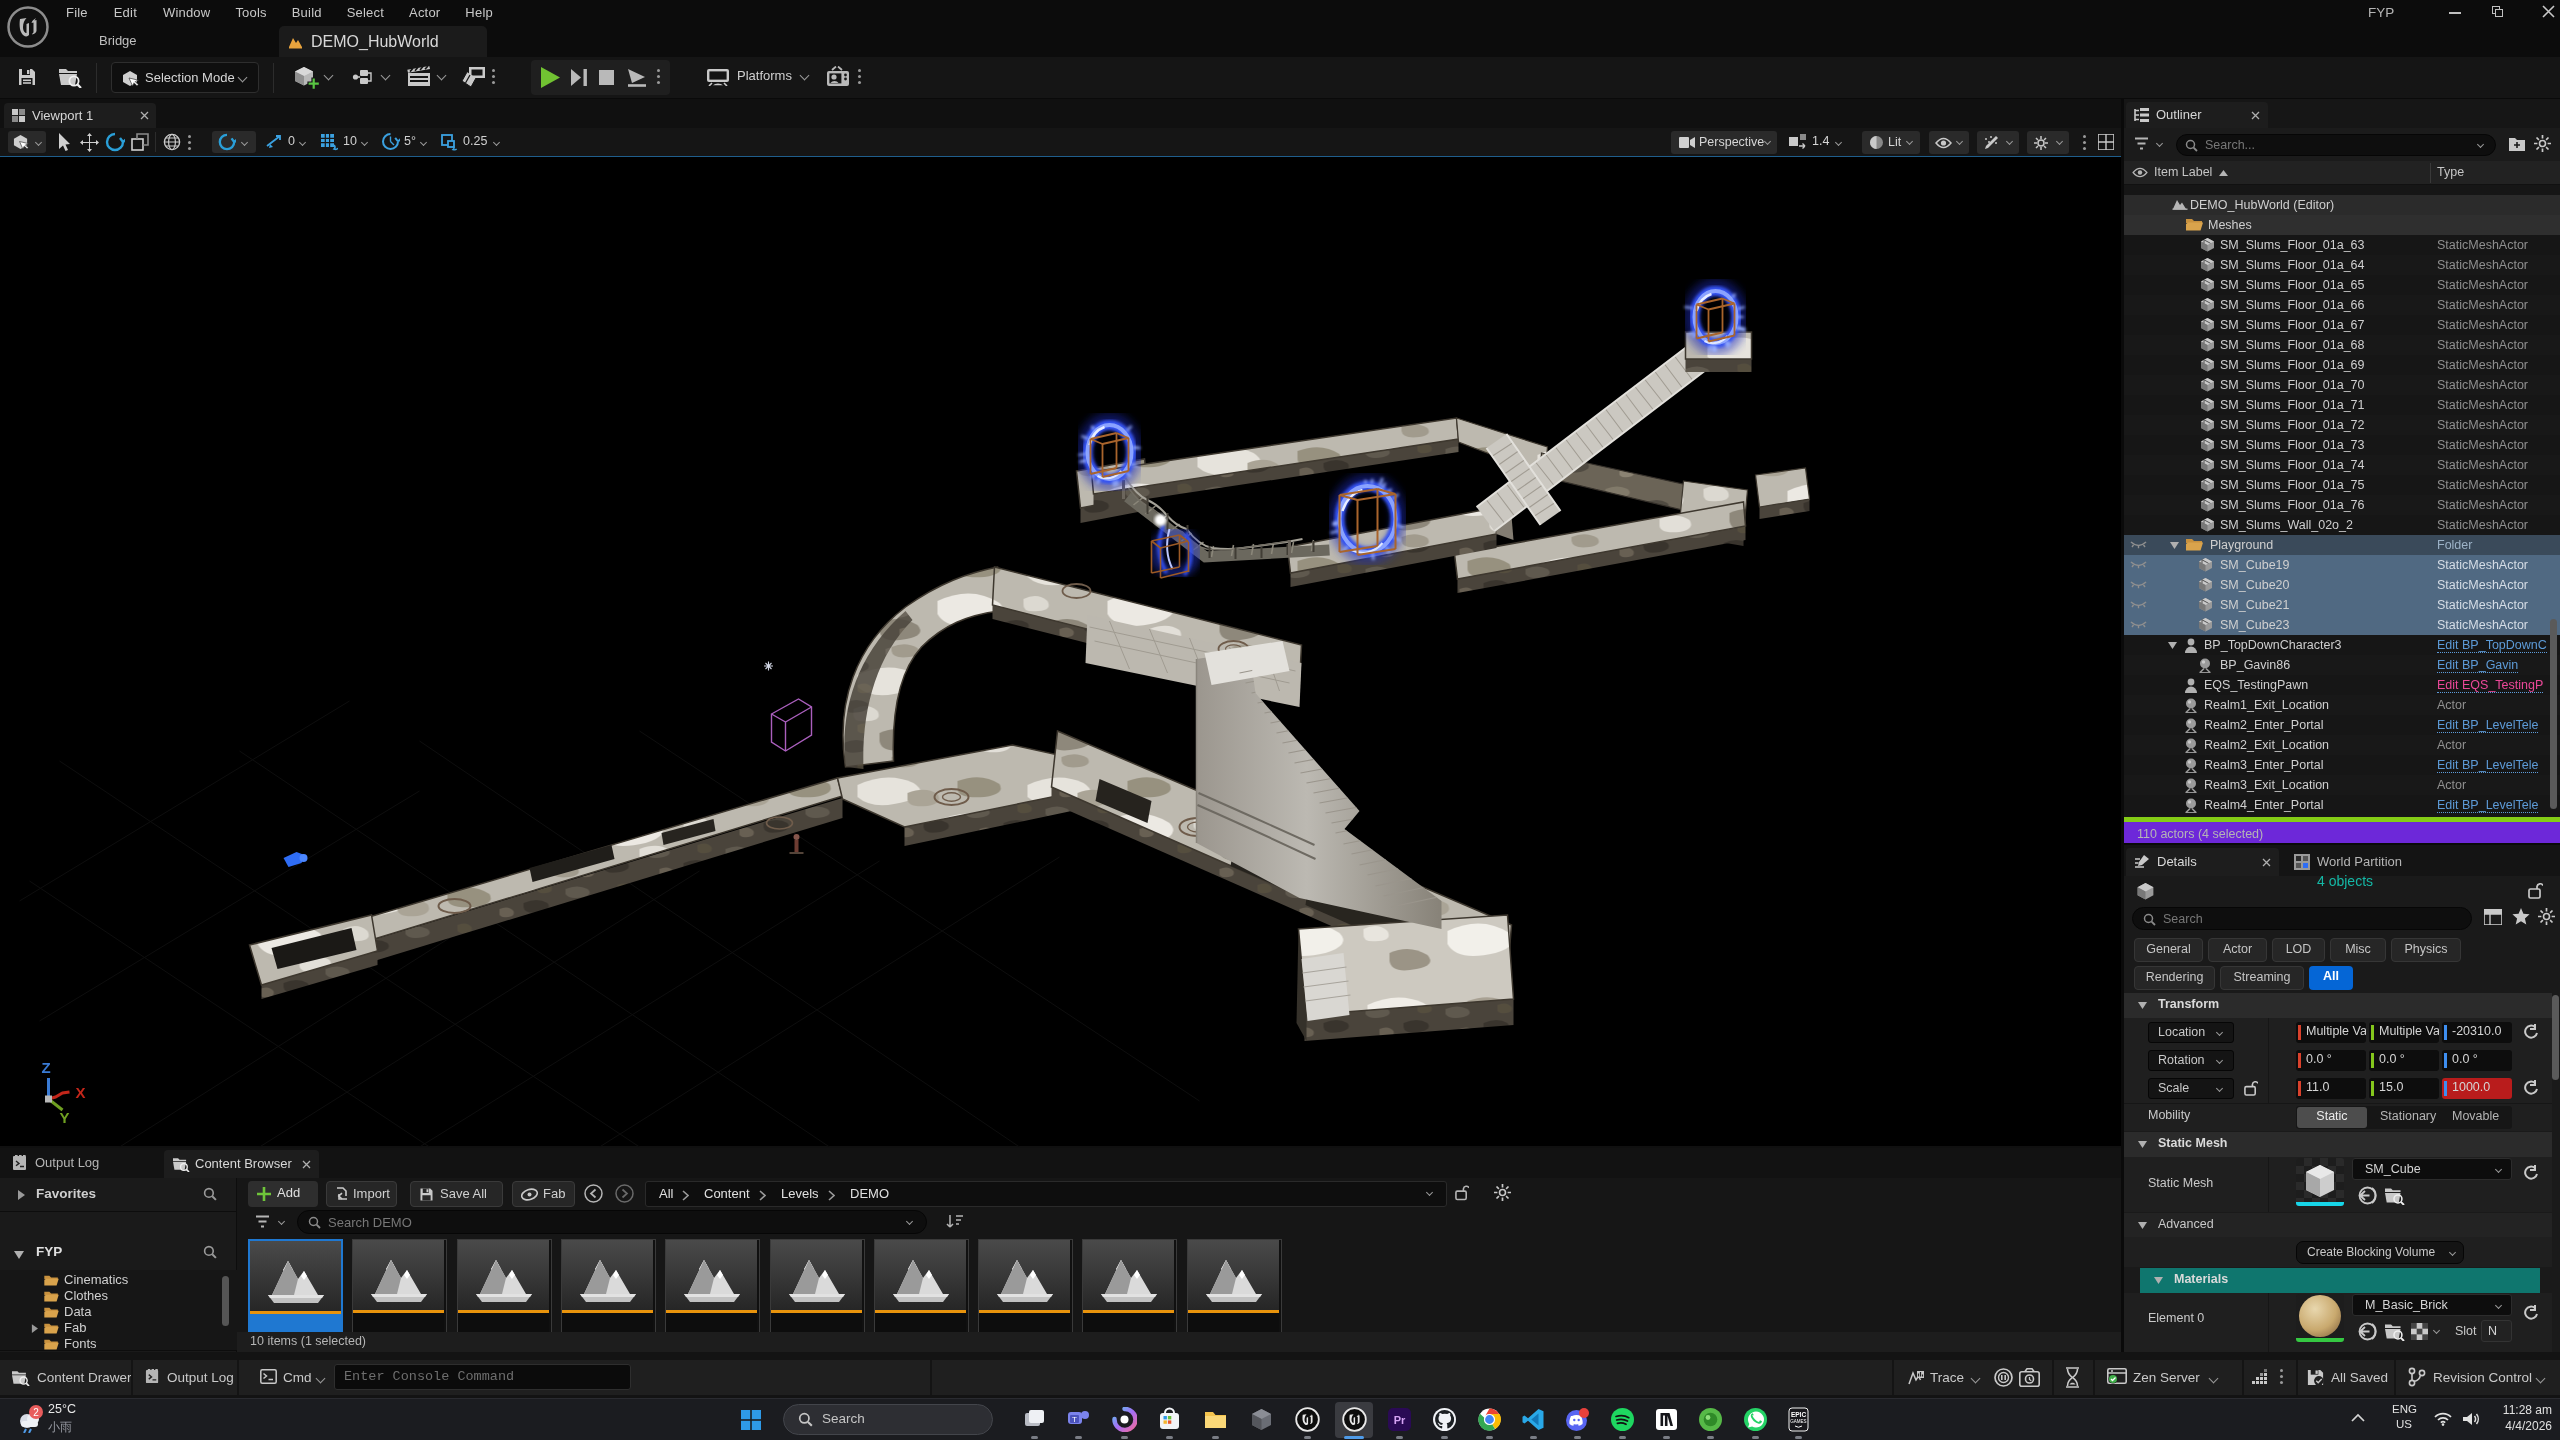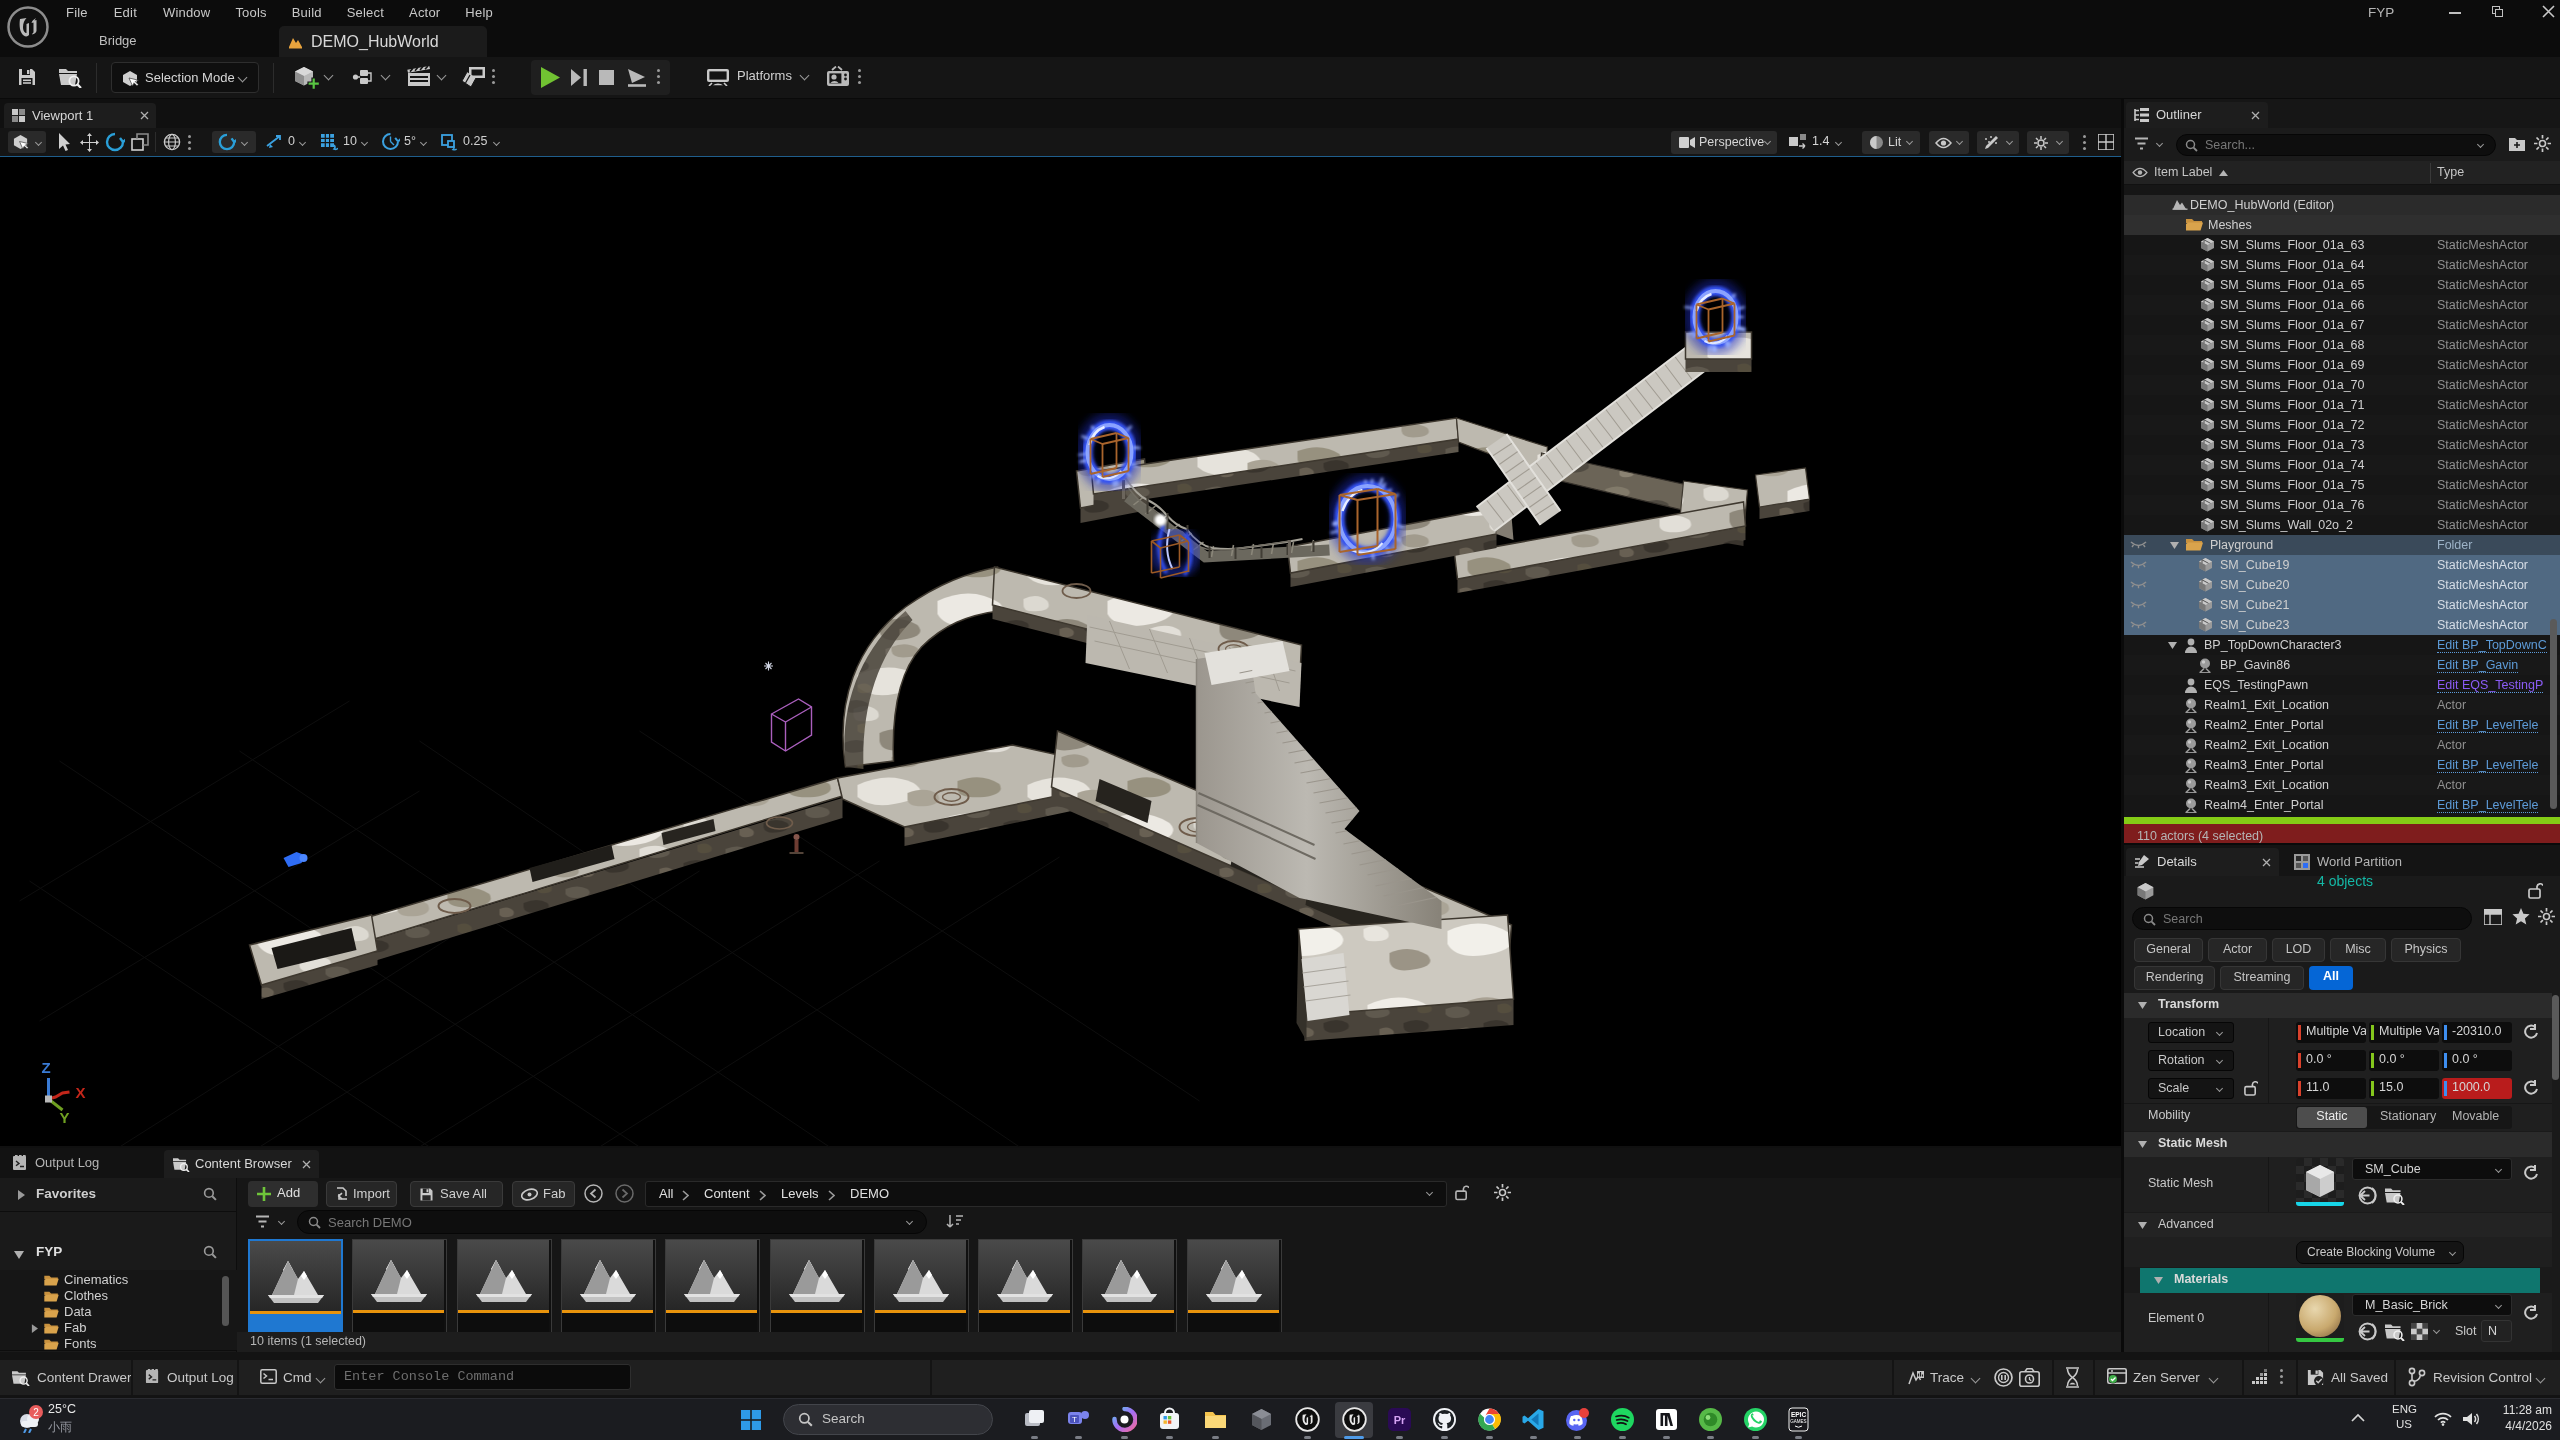--- a/index.html
+++ b/index.html
@@ -1347,21 +1347,21 @@
         </svg>
         <div class="ab txt" style="left:96px;top:2.5px;color:#cfcfcf">BP_Gavin86</div>
         <div class="ab txt" style="left:313px;top:2.5px;color:#5d9bd8;border-bottom:1px dotted #5d9bd8">Edit BP_Gavin</div>
       </div>
       <div class="ab" style="left:0;top:490px;width:436px;height:20px;background:#161616">
         <svg class="ab" style="left:60px;top:3px" width="14" height="15" viewBox="0 0 14 15">
           <circle cx="7" cy="4" r="3.4" fill="#b0b0b0"></circle>
           <path d="M1 15 a6 6.5 0 0 1 12 0 z" fill="#b0b0b0"></path>
         </svg>
         <div class="ab txt" style="left:80px;top:2.5px;color:#cfcfcf">EQS_TestingPawn</div>
-        <div class="ab txt" style="left:313px;top:2.5px;color:#8b5cf6;border-bottom:1px dotted #5d9bd8">Edit EQS_TestingP</div>
+        <div class="ab txt" style="left:313px;top:2.5px;color:#ec4899;border-bottom:1px dotted #5d9bd8">Edit EQS_TestingP</div>
       </div>
       <div class="ab" style="left:0;top:510px;width:436px;height:20px;background:#181818">
         <svg class="ab" style="left:60px;top:3px" width="14" height="15" viewBox="0 0 14 15">
           <circle cx="7" cy="5.5" r="5" fill="#9a9a9a"></circle>
           <circle cx="5.5" cy="4" r="1.7" fill="#c9c9c9"></circle>
           <path d="M2 14.5 L6 10.5 M12 14.5 L8 10.5" stroke="#9a9a9a" stroke-width="1.6"></path>
           <path d="M1.5 14.8 h11" stroke="#9a9a9a" stroke-width="1.5"></path>
         </svg>
         <div class="ab txt" style="left:80px;top:2.5px;color:#cfcfcf">Realm1_Exit_Location</div>
         <div class="ab txt" style="left:313px;top:2.5px;color:#8f8f8f">Actor</div>
@@ -1411,21 +1411,21 @@
           <circle cx="7" cy="5.5" r="5" fill="#9a9a9a"></circle>
           <circle cx="5.5" cy="4" r="1.7" fill="#c9c9c9"></circle>
           <path d="M2 14.5 L6 10.5 M12 14.5 L8 10.5" stroke="#9a9a9a" stroke-width="1.6"></path>
           <path d="M1.5 14.8 h11" stroke="#9a9a9a" stroke-width="1.5"></path>
         </svg>
         <div class="ab txt" style="left:80px;top:2.5px;color:#cfcfcf">Realm4_Enter_Portal</div>
         <div class="ab txt" style="left:313px;top:2.5px;color:#5d9bd8;border-bottom:1px dotted #5d9bd8">Edit BP_LevelTele</div>
       </div>
     </div>
 
-  <div class="ab" style="left:0;top:718px;width:436px;height:26px;background:#7f1d1d;border-top:7px solid #84cc16">
+  <div class="ab" style="left:0;top:718px;width:436px;height:26px;background:#6d28d9;border-top:5px solid #84cc16">
     <div class="ab txt" style="left:13px;top:5px;font-size:12.5px;color:#b5b5b5">110 actors (4 selected)</div>
   </div>
 
   <div class="ab" style="left:426px;top:520px;width:7px;height:190px;background:#5a5a5a;border-radius:4px"></div>
 </div>
 
 <div class="ab" style="left:2124px;top:845px;width:436px;height:507px;background:#1a1a1a;overflow:hidden;font-size:12.5px">
   <div class="ab" style="left:0;top:0;width:436px;height:31px;background:#141414"></div>
   <div class="ab" style="left:2px;top:3px;width:153px;height:28px;background:#1d1d1d;border-radius:4px 4px 0 0">
     <svg class="ab" style="left:8px;top:6px" width="16" height="15" viewBox="0 0 16 15">

